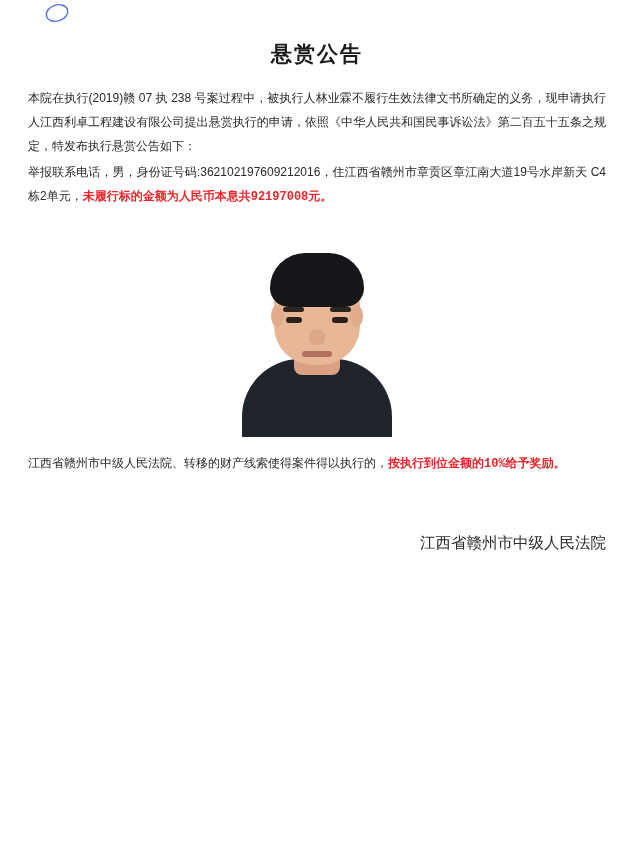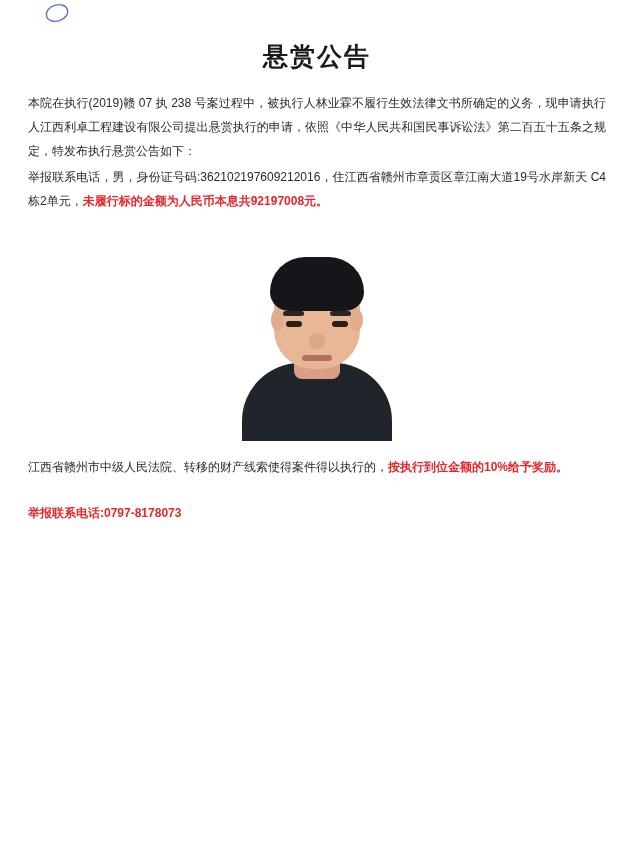--- a/index.html
+++ b/index.html
@@ -30,39 +30,40 @@
     position: absolute;
     left: 16px;
     top: 2px;
     width: 26px;
     height: 20px;
   }
   .clip svg { display: block; }
 
   .title {
     text-align: center;
-    font-size: 25px;
+    font-size: 21px;
     font-weight: bold;
     letter-spacing: 2px;
     color: #1a1a1a;
     margin: 6px 0 18px 0;
   }
 
   .para {
     font-size: 12px;
     line-height: 2.0;
     text-align: justify;
     text-justify: inter-ideograph;
     color: #2a2a2a;
     margin: 0 0 2px 0;
   }
 
   .red {
     color: #e8262b;
     font-weight: bold;
+    font-family: Liberation Mono, monospace;
   }
 
   .photo-wrap {
     margin: 18px 0 14px 0;
     display: flex;
     justify-content: center;
   }
   .photo {
     width: 150px;
     height: 210px;
@@ -211,20 +212,18 @@
     </div>
   </div>
 
   <p class="para">
     <span>江西省赣州市中级人民法院、转移的财产线索使得案件得以执行的，</span><span class="red">按执行到位金额的10%给予奖励。</span>
   </p>
 
   <div class="spacer-md"></div>
 
 
-  <p class="para">
-    <span class="red">举报联系电话:0797-8178073</span>
-  </p>
 
   <div class="sign">
+    <div>江西省赣州市中级人民法院</div>
   </div>
 
 </div>
 
 </body></html>

